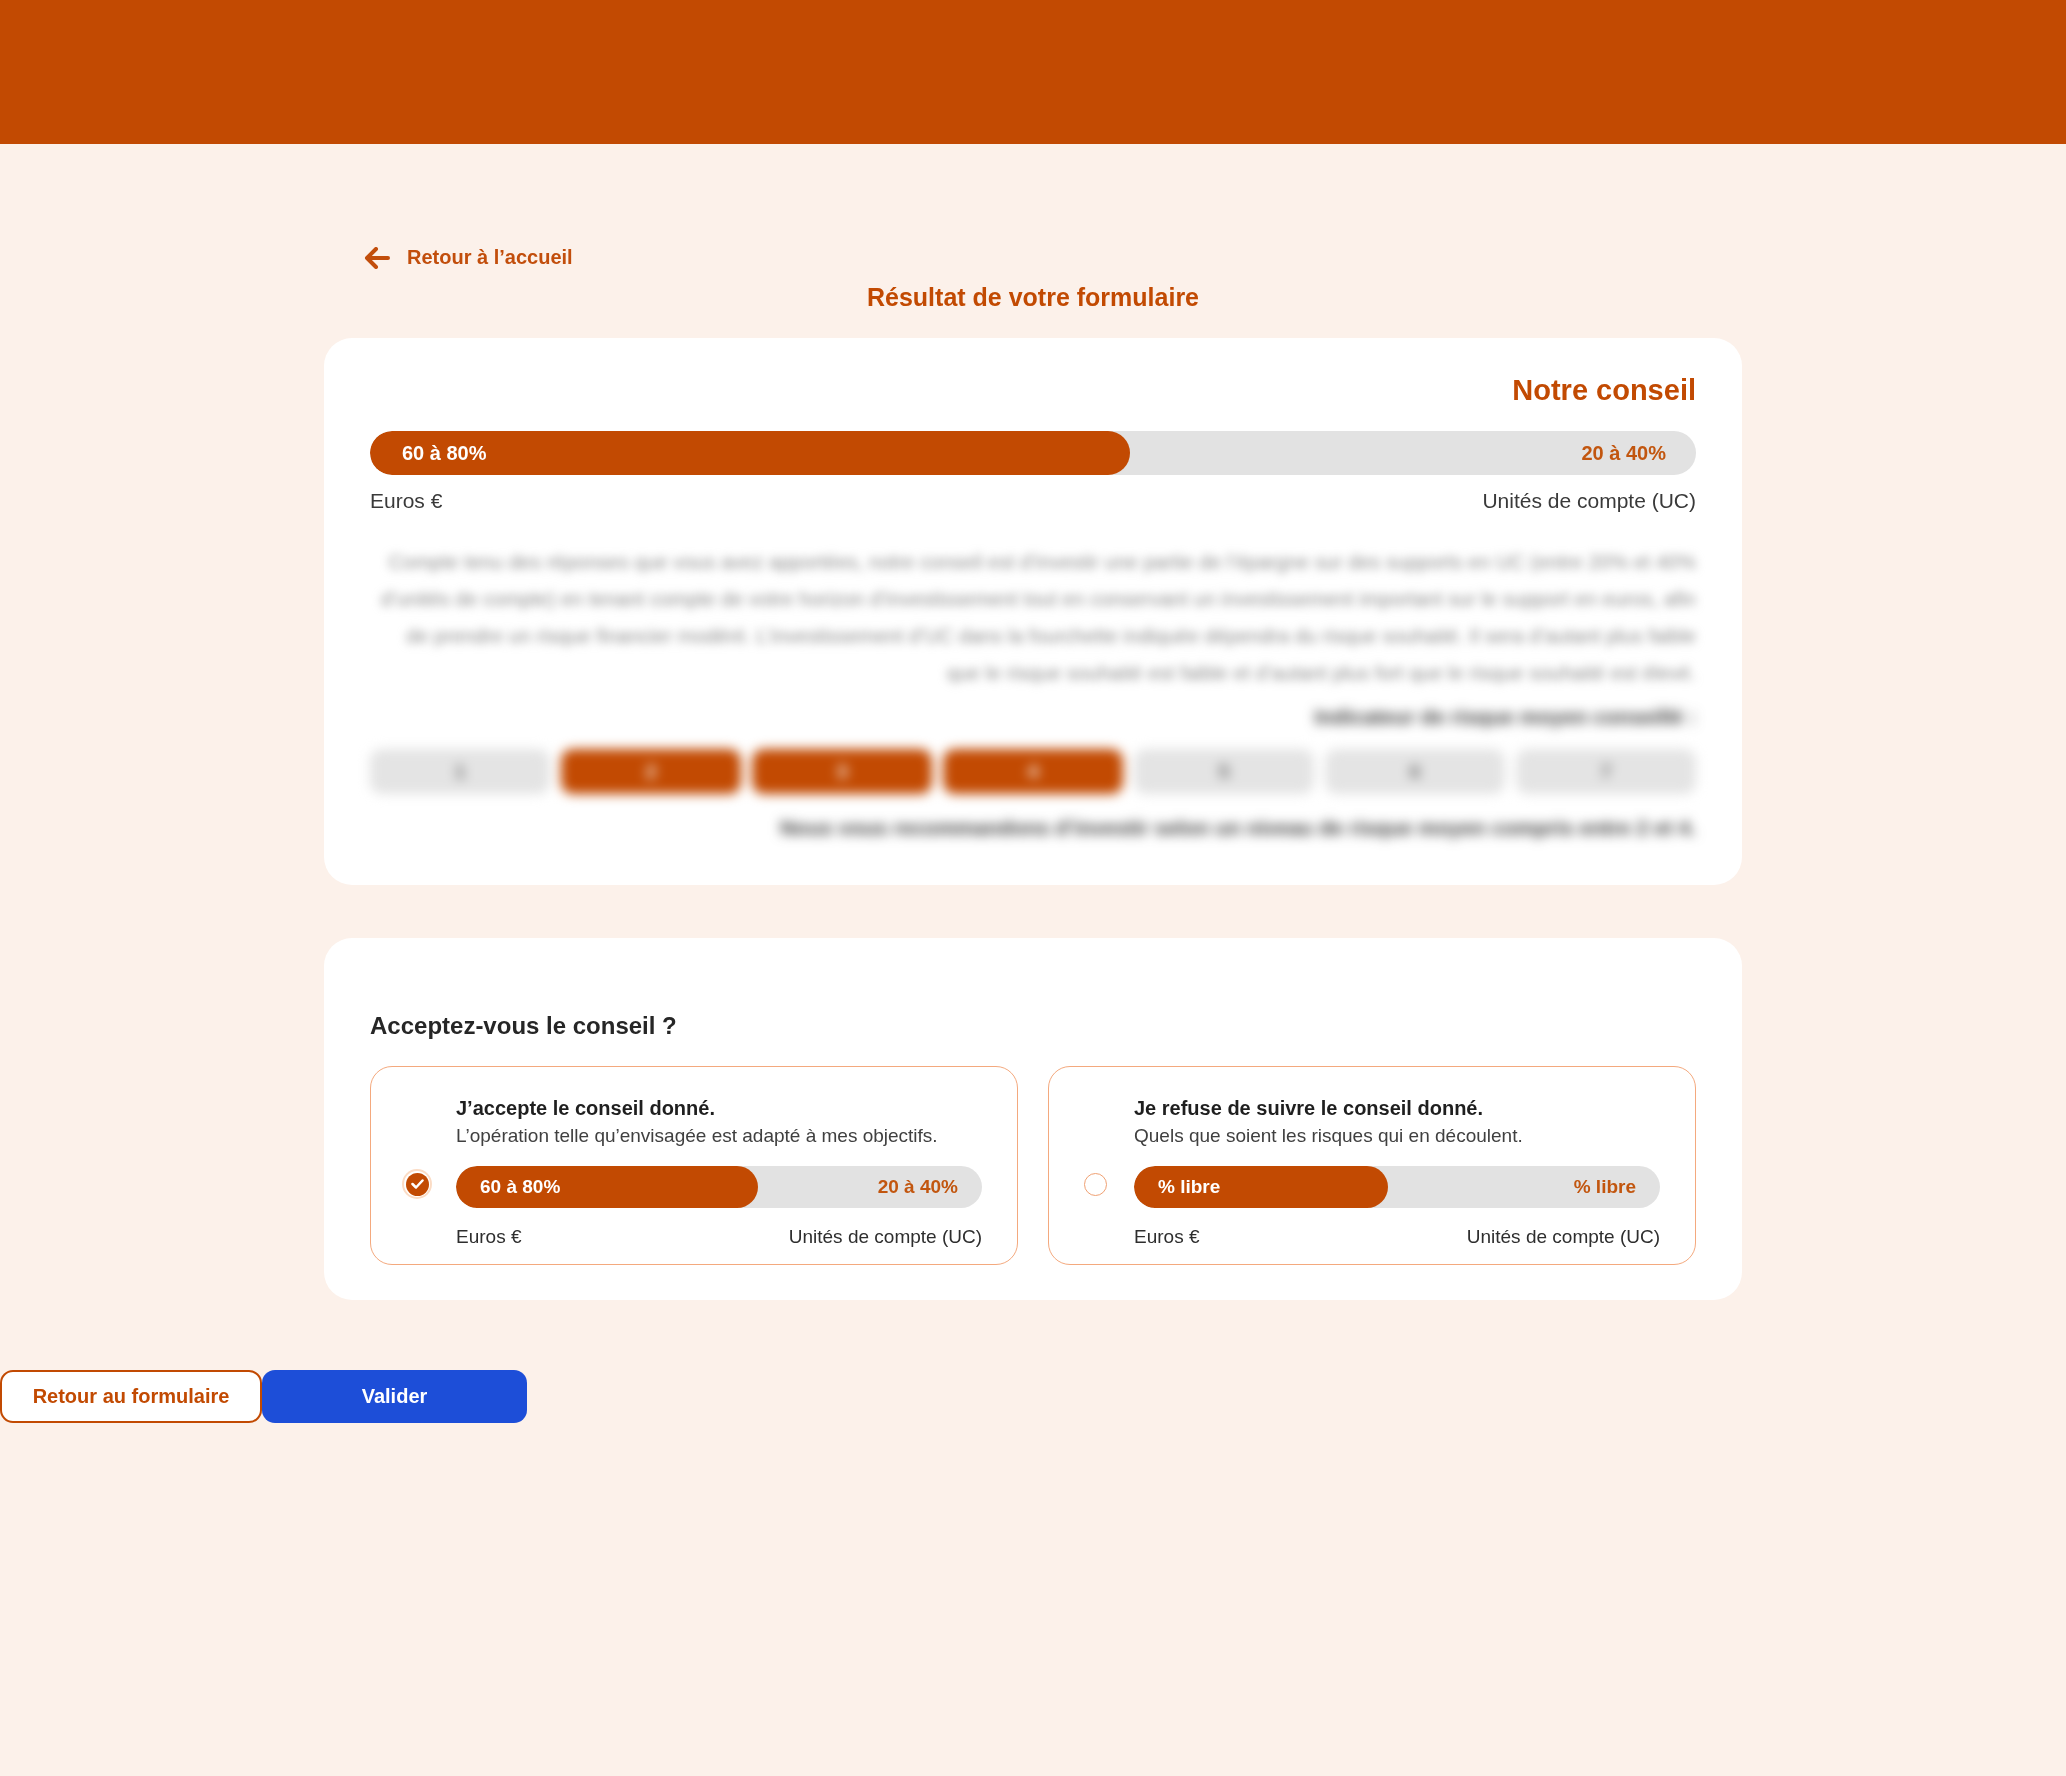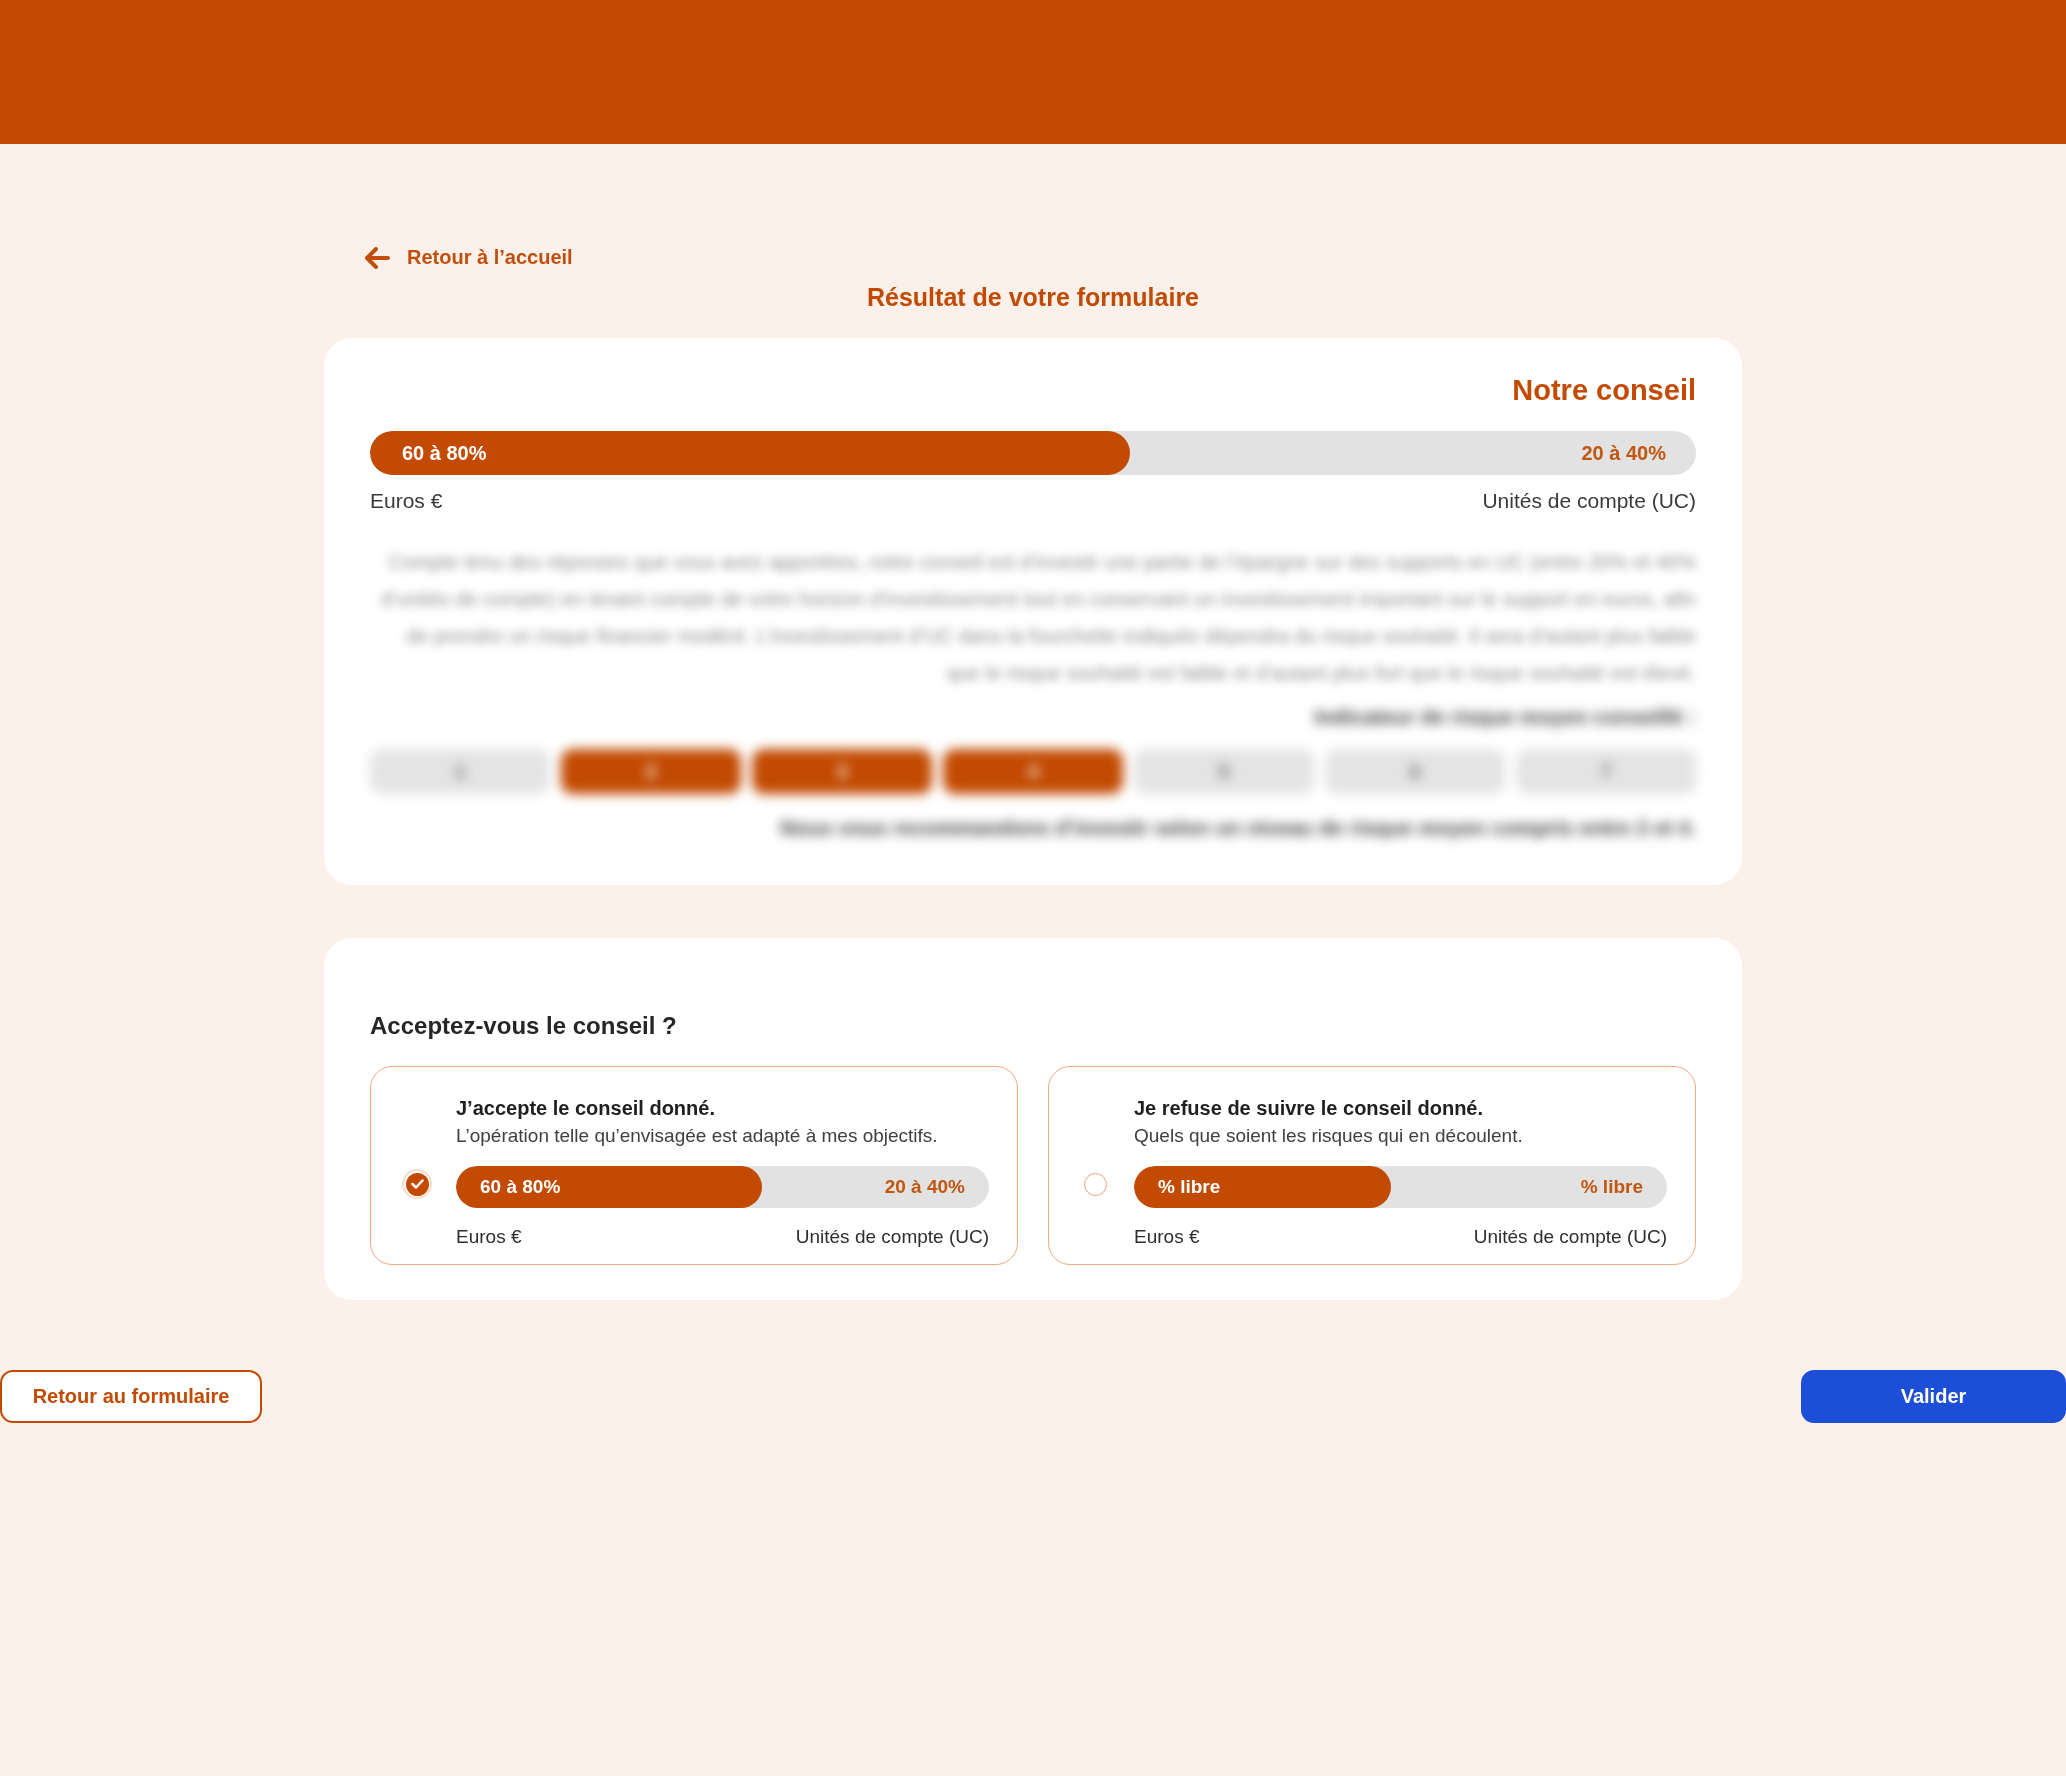--- a/index.html
+++ b/index.html
@@ -95,21 +95,21 @@
   .risk-reco { margin-top: 22px; font-size: 21px; font-weight: 700; color: #3A3A3A; }
 
   .question { margin-top: 38px; font-size: 24px; font-weight: 700; color: #262626; }
 
   .options-row { margin-top: 26px; display: flex; gap: 30px; }
   .option-card {
     flex: 1; height: 199px;
     border: 1.5px solid #F4A97E; border-radius: 22px;
     background: #fff;
     position: relative;
-    padding: 28px 28px 0 85px;
+    padding: 28px 35px 0 85px;
     cursor: pointer;
   }
   .option-title { font-size: 20px; font-weight: 700; line-height: 27px; color: #1F1F1F; }
   .option-subtitle { font-size: 19px; line-height: 27px; color: #404040; }
 
   .mini-bar {
     margin-top: 17px; height: 42px; border-radius: 21px;
     background: #E2E2E2; position: relative; overflow: hidden;
   }
   .mini-bar .fill {
@@ -147,21 +147,21 @@
     display: flex; align-items: center; justify-content: center;
   }
   .radio-circle {
     width: 23px; height: 23px; border-radius: 50%;
     background: #fff; border: 1.5px solid #F0A173;
     margin: 3.5px;
   }
 
   .actions-row {
     margin-top: 70px;
-    display: flex; justify-content: space-between; 
+    display: flex; justify-content: flex-start; 
   }
   .btn {
     height: 53px; border-radius: 13px;
     display: flex; align-items: center; justify-content: center;
     font-size: 20px; font-weight: 700;
     cursor: pointer; border: none;
     font-family: "Liberation Sans", "DejaVu Sans", sans-serif;
   }
   .btn.secondary {
     width: 262px; background: #fff;

